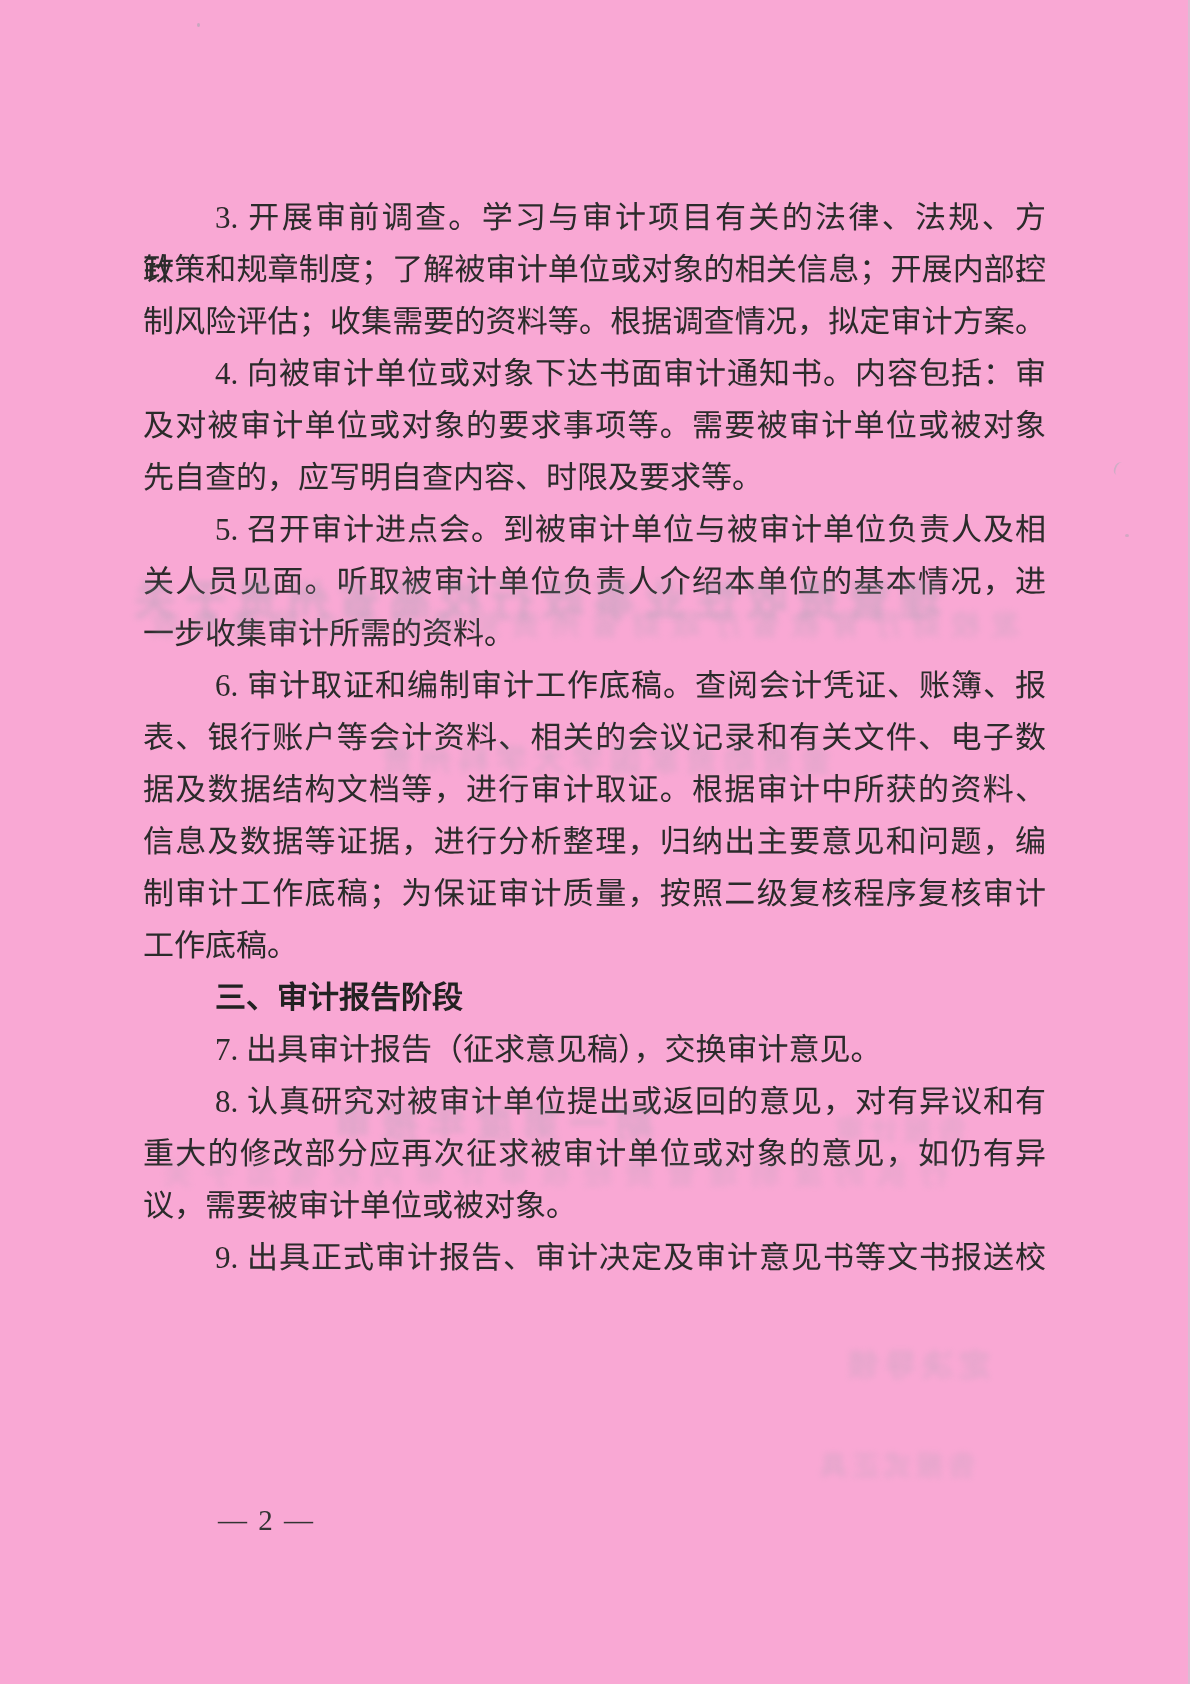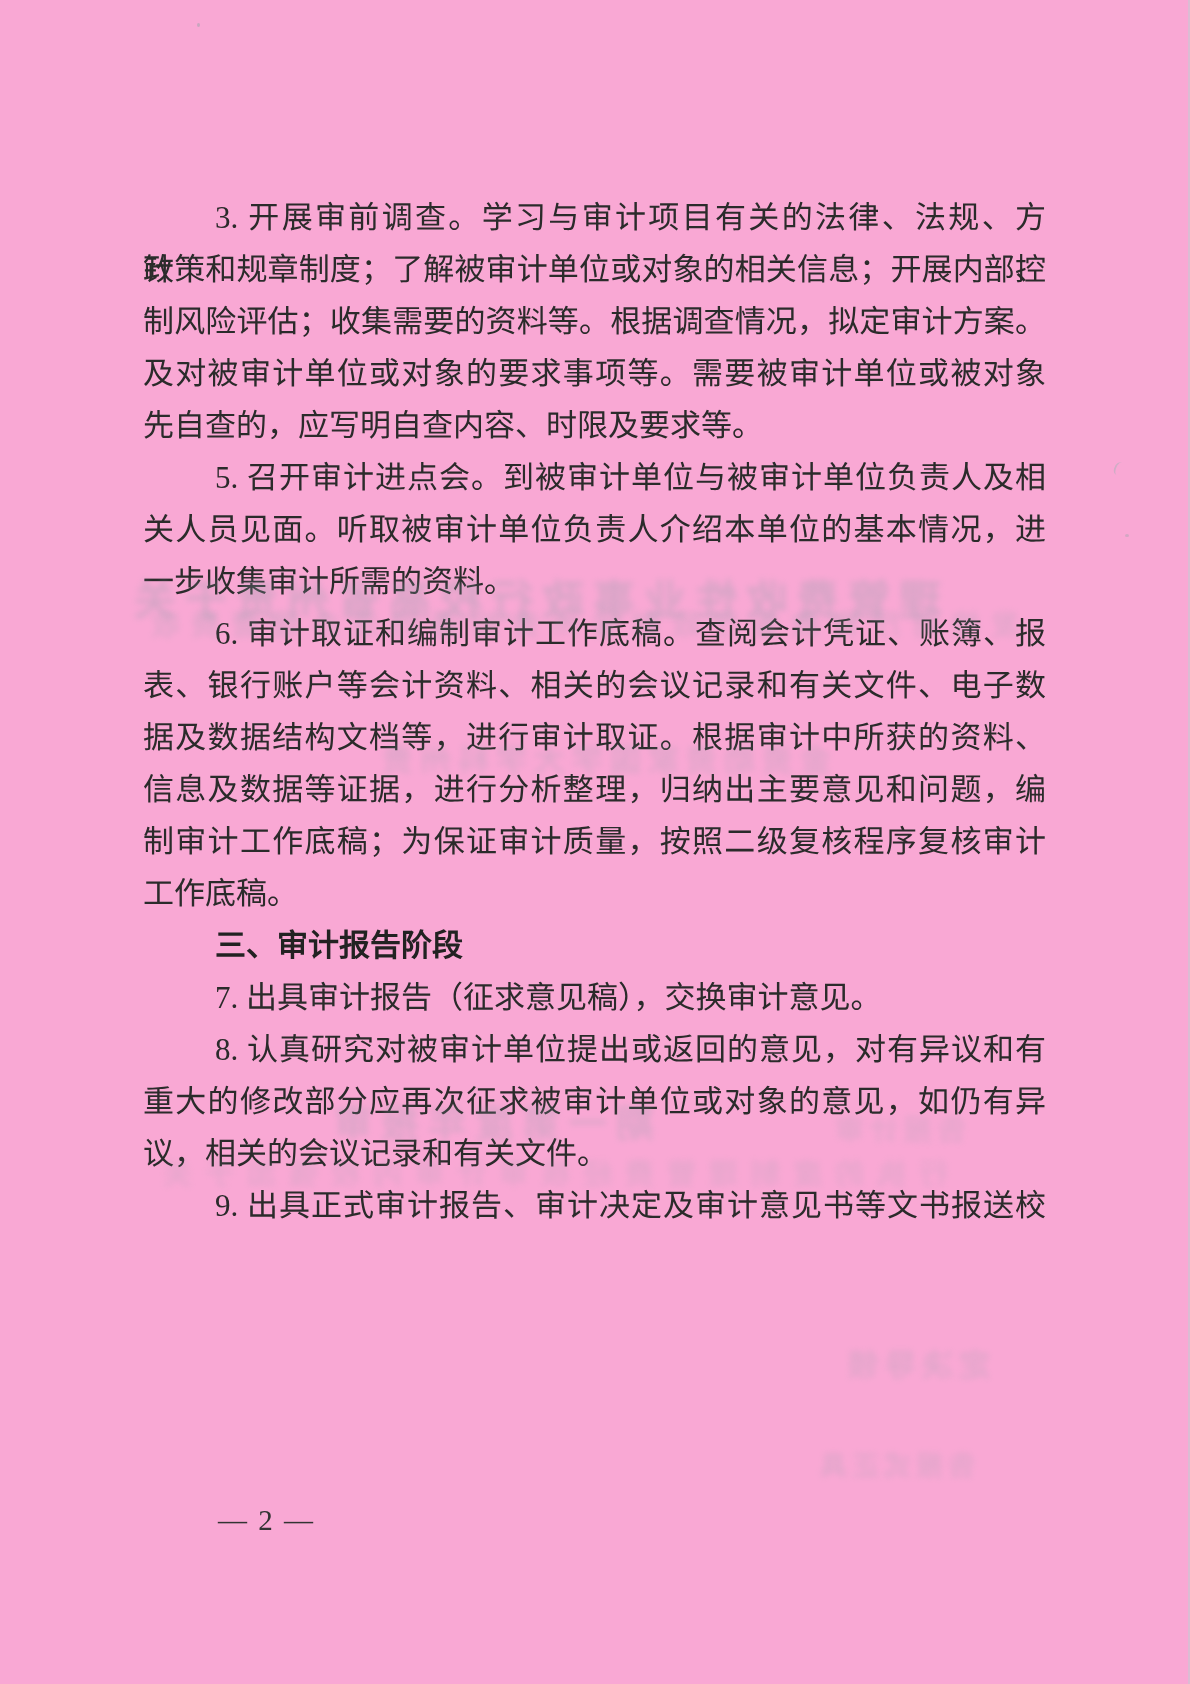--- a/index.html
+++ b/index.html
@@ -79,36 +79,37 @@
   }
 </style>
 </head>
 <body>
 
 <div class="page">
   <div class="doc-body">
       <div class="line full indent">3. 开展审前调查。学习与审计项目有关的法律、法规、方针、</div>
       <div class="line full">政策和规章制度；了解被审计单位或对象的相关信息；开展内部控</div>
       <div class="line full">制风险评估；收集需要的资料等。根据调查情况，拟定审计方案。</div>
+      <div class="line full indent">4. 向被审计单位或对象下达书面审计通知书。内容包括：审</div>
       <div class="line full">及对被审计单位或对象的要求事项等。需要被审计单位或被对象</div>
       <div class="line">先自查的，应写明自查内容、时限及要求等。</div>
       <div class="line full indent">5. 召开审计进点会。到被审计单位与被审计单位负责人及相</div>
       <div class="line full">关人员见面。听取被审计单位负责人介绍本单位的基本情况，进</div>
       <div class="line">一步收集审计所需的资料。</div>
       <div class="line full indent">6. 审计取证和编制审计工作底稿。查阅会计凭证、账簿、报</div>
       <div class="line full">表、银行账户等会计资料、相关的会议记录和有关文件、电子数</div>
       <div class="line full">据及数据结构文档等，进行审计取证。根据审计中所获的资料、</div>
       <div class="line full">信息及数据等证据，进行分析整理，归纳出主要意见和问题，编</div>
       <div class="line full">制审计工作底稿；为保证审计质量，按照二级复核程序复核审计</div>
       <div class="line">工作底稿。</div>
       <div class="line heading indent">三、审计报告阶段</div>
       <div class="line indent">7. 出具审计报告（征求意见稿），交换审计意见。</div>
       <div class="line full indent">8. 认真研究对被审计单位提出或返回的意见，对有异议和有</div>
       <div class="line full">重大的修改部分应再次征求被审计单位或对象的意见，如仍有异</div>
-      <div class="line">议，相关的会议记录和有关文件。</div>
+      <div class="line">议，需要被审计单位或被对象。</div>
       <div class="line full indent">9. 出具正式审计报告、审计决定及审计意见书等文书报送校</div>
     </div>
   <div class="footer">— 2 —</div>
   <span class="speck speck-1"></span>
   <span class="speck speck-2"></span>
   <span class="speck speck-3"></span>
   <div class="scan-edge"></div>
 <div class="ghost ghost-1">理管费收性业事政行校高省州贵于关</div>
     <div class="ghost ghost-2">发校财厅育教省厅政财省州贵知通的法办理管费收</div>
     <div class="ghost ghost-3">金资助资家国学大学科州贵</div>

